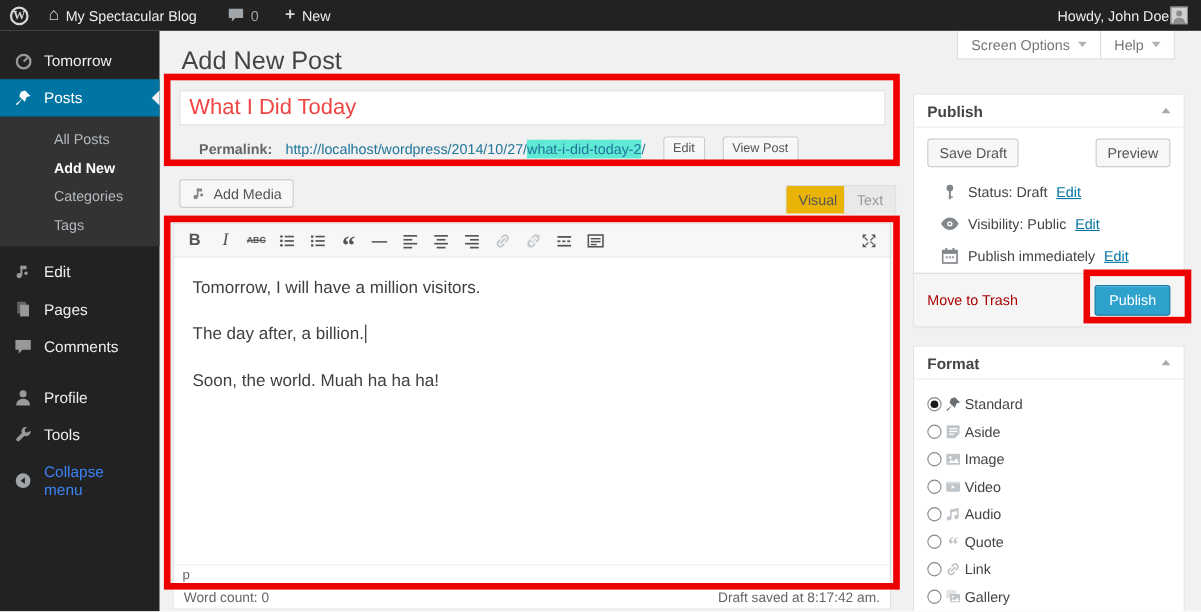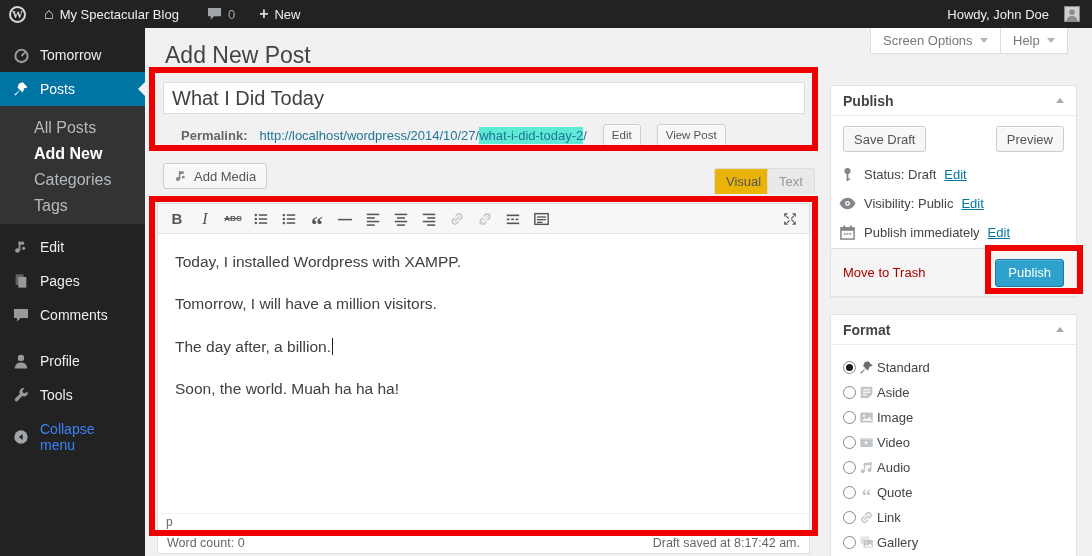--- a/index.html
+++ b/index.html
@@ -12,35 +12,35 @@
   
   .admin-bar { position:absolute; top:0; left:0; width:1092px; height:28px;
     background:#222; color:#eee; display:flex; align-items:center; z-index:50; }
   .ab-item { display:flex; align-items:center; gap:6px; padding:0 9px; height:28px; color:#eee; cursor:pointer; }
   .wplogo { width:17px; height:17px; border:2px solid #d8d8d8; border-radius:50%;
     display:flex; align-items:center; justify-content:center; font-size:11px; font-weight:bold;
     color:#d8d8d8; font-family:"Liberation Serif","DejaVu Serif",serif; }
   .ab-home { font-size:16px; line-height:1; color:#d8d8d8; }
   .ab-count { color:#9ea3a8; }
   .ab-plus { font-size:16px; font-weight:bold; color:#d8d8d8; }
-  .ab-right { margin-left:auto; display:flex; align-items:center; gap:15px; padding-right:12px; }
+  .ab-right { margin-left:auto; display:flex; align-items:center; gap:1px; padding-right:12px; }
   .avatar { width:16px; height:16px; background:#cfcfcf; border:1px solid #888;
     display:flex; align-items:end; justify-content:center; overflow:hidden; }
   
   .adminmenu { position:absolute; top:28px; left:0; width:145px; height:528px;
     background:#222; color:#eee; font-size:14px; padding-top:10px; }
   .menu-item { position:relative; display:flex; align-items:center; gap:10px;
     padding:8px 12px; height:34px; cursor:pointer; color:#eee; }
   .menu-item .mi-icon { width:18px; height:18px; color:#999; flex:0 0 18px; display:flex; align-items:center; justify-content:center; }
   .menu-item.active { background:#0074a2; color:#fff; }
   .menu-item.active .mi-icon { color:#fff; }
   .menu-item.active::after { content:''; position:absolute; right:0; top:50%; margin-top:-7px;
     border:7px solid transparent; border-right:7px solid #f1f1f1; }
   .submenu { background:#333; padding:7px 0 7px 0; }
-  .submenu-item { padding:6px 12px 6px 34px; font-size:16px; color:#b4b9be; height:26px; cursor:pointer; }
+  .submenu-item { padding:6px 12px 6px 49px; font-size:13px; color:#b4b9be; height:26px; cursor:pointer; }
   .submenu-item.current { color:#fff; font-weight:bold; }
   .menu-sep { height:12px; }
   .collapse-item { margin-top:8px; color:#3b82f6; }
   .collapse-item .mi-icon { color:#a0a5aa; }
   
   .button { display:inline-flex; align-items:center; gap:6px; background:#f7f7f7;
     border:1px solid #ccc; border-radius:3px; color:#555; font-size:13px; height:26px;
     padding:0 10px; cursor:pointer; box-shadow:0 1px 0 #fff inset; white-space:nowrap; }
   .button-small { height:23px; font-size:11.5px; padding:0 8px; }
   .button-primary { background:#2ea2cc; border:1px solid #1b7aa0; color:#fff;
@@ -52,21 +52,21 @@
     padding:0 12px; color:#777; font-size:13px; cursor:pointer; }
   .tri-down { width:0; height:0; border:4px solid transparent; border-top:5px solid #b4b4b4; margin-top:4px; }
   .tri-up { width:0; height:0; border:4px solid transparent; border-bottom:5px solid #aaa; margin-bottom:4px; cursor:pointer; }
   
   .anno { position:absolute; border:6px solid #ee0000; z-index:40; pointer-events:none; }
   .anno1 { left:149px; top:67px;  width:669px; height:84px; }
   .anno2 { left:149px; top:196px; width:669px; height:340px; }
   .anno3 { left:985px; top:245px; width:98px;  height:49px; }
   
   .title-input { position:absolute; left:163px; top:82px; width:642px; height:32px;
-    background:#fff; border:1px solid #ddd; font-size:20px; color:#404040; padding:0 8px;
+    background:#fff; border:1px solid #ddd; font-size:20px; color:#ef4444; padding:0 8px;
     font-family:inherit; outline:none; }
   .permalink-row { position:absolute; left:181px; top:123px; height:24px;
     display:flex; align-items:center; gap:12px; font-size:13px; color:#666; }
   .permalink-label { font-weight:bold; }
   .permalink-url { color:#21759b; }
   .permalink-slug { background:#5eead4; color:#21759b; padding:1px 0; }
   .permalink-row .button-small { margin-left:4px; }
   
   .add-media { position:absolute; left:163px; top:163px; }
   .media-btn-icon { color:#888; }
@@ -97,21 +97,21 @@
     display:flex; align-items:center; justify-content:space-between; padding:0 9px;
     font-size:12.5px; color:#666; }
   
   .postbox { position:absolute; left:830px; width:247px; background:#fff;
     border:1px solid #e3e3e3; box-shadow:0 1px 1px rgba(0,0,0,.04); }
   .publish-box { top:85px; height:212px; }
   .format-box { top:314px; height:260px; }
   .postbox-header { height:30px; display:flex; align-items:center; justify-content:space-between;
     padding:0 12px; border-bottom:1px solid #ececec; font-size:14px; font-weight:bold; color:#444; cursor:pointer; }
   .minor-actions { display:flex; justify-content:space-between; padding:10px 12px 8px 12px; }
-  .misc-row { display:flex; align-items:center; gap:8px; padding:7px 8px; font-size:13px; color:#444; }
+  .misc-row { display:flex; align-items:center; gap:8px; padding:7px 24px; font-size:13px; color:#444; }
   .misc-icon { color:#82878c; width:17px; display:flex; justify-content:center; }
   .edit-link { color:#0074a2; text-decoration:underline; cursor:pointer; }
   .major-actions { position:absolute; bottom:0; left:0; right:0; height:48px; background:#f5f5f5;
     border-top:1px solid #ddd; display:flex; align-items:center; justify-content:space-between; padding:0 12px; }
   .trash-link { color:#a00; font-size:13px; cursor:pointer; }
   
   .format-list { padding:10px 12px; }
   .format-row { display:flex; align-items:center; gap:2px; height:25px; cursor:pointer; }
   .radio { width:13px; height:13px; border:1px solid #878787; border-radius:50%; background:#fff; flex:0 0 13px; }
   .radio.checked { display:flex; align-items:center; justify-content:center; }
@@ -386,21 +386,20 @@
       <span class="tb-btn tb-right">
         <svg width="16" height="16" viewBox="0 0 18 18">
             <g fill="currentColor">
               <path d="M2.5 2.5h4.2L2.5 6.7zM15.5 2.5v4.2L11.3 2.5zM2.5 15.5v-4.2l4.2 4.2zM15.5 15.5h-4.2l4.2-4.2z"></path>
               <path d="M5 5l3 3-1 1-3-3zM13 5l-3 3 1 1 3-3zM5 13l3-3 1 1-3 3zM13 13l-3-3 1-1 3 3z" opacity=".9"></path>
             </g>
           </svg>
       </span>
     </div>
     <div class="mce-content">
-      <p>Today, I installed Wordpress with XAMPP.</p>
       <p>Tomorrow, I will have a million visitors.</p>
       <p><span>The day after, a billion.</span><span class="caret"></span></p>
       <p>Soon, the world. Muah ha ha ha!</p>
     </div>
     <div class="mce-path">p</div>
     <div class="post-status-info">
       <span>
         <span>Word count:</span> <span>0</span>
       </span>
       <span>Draft saved at 8:17:42 am.</span>

